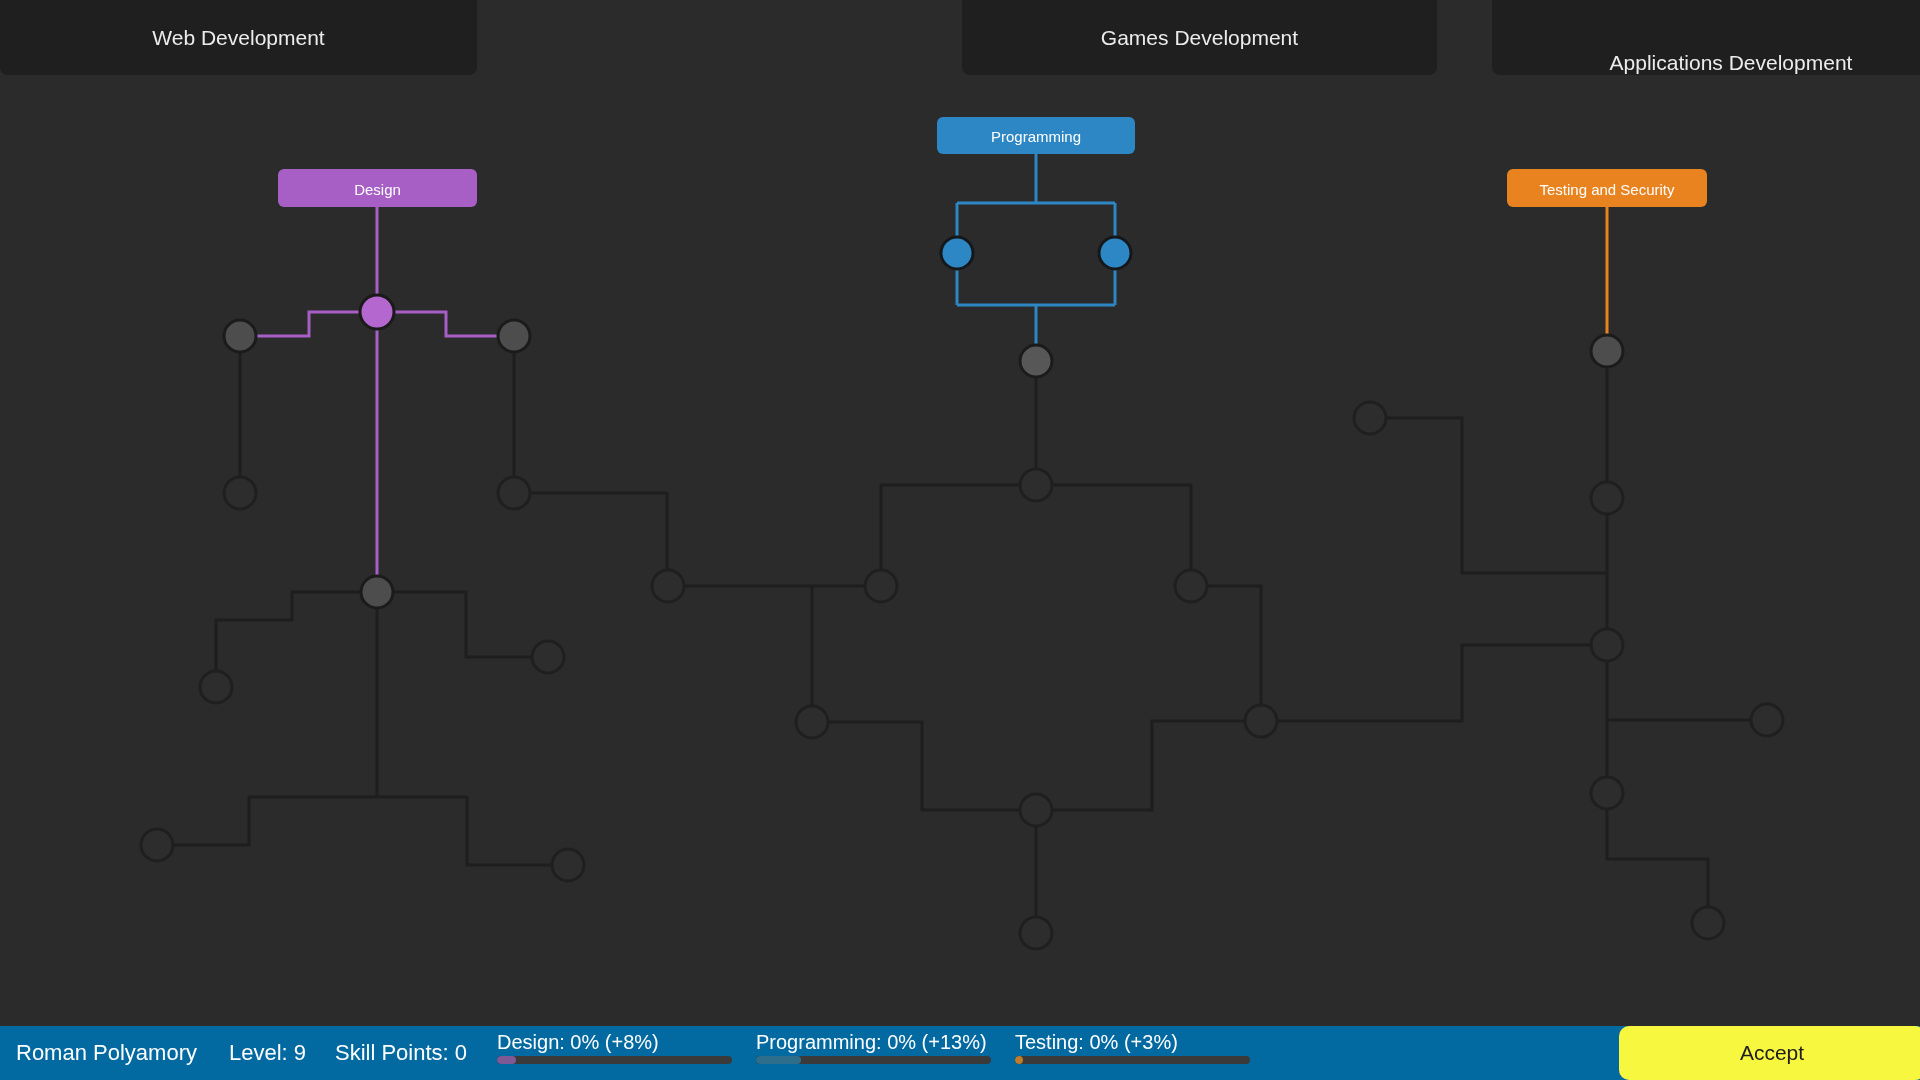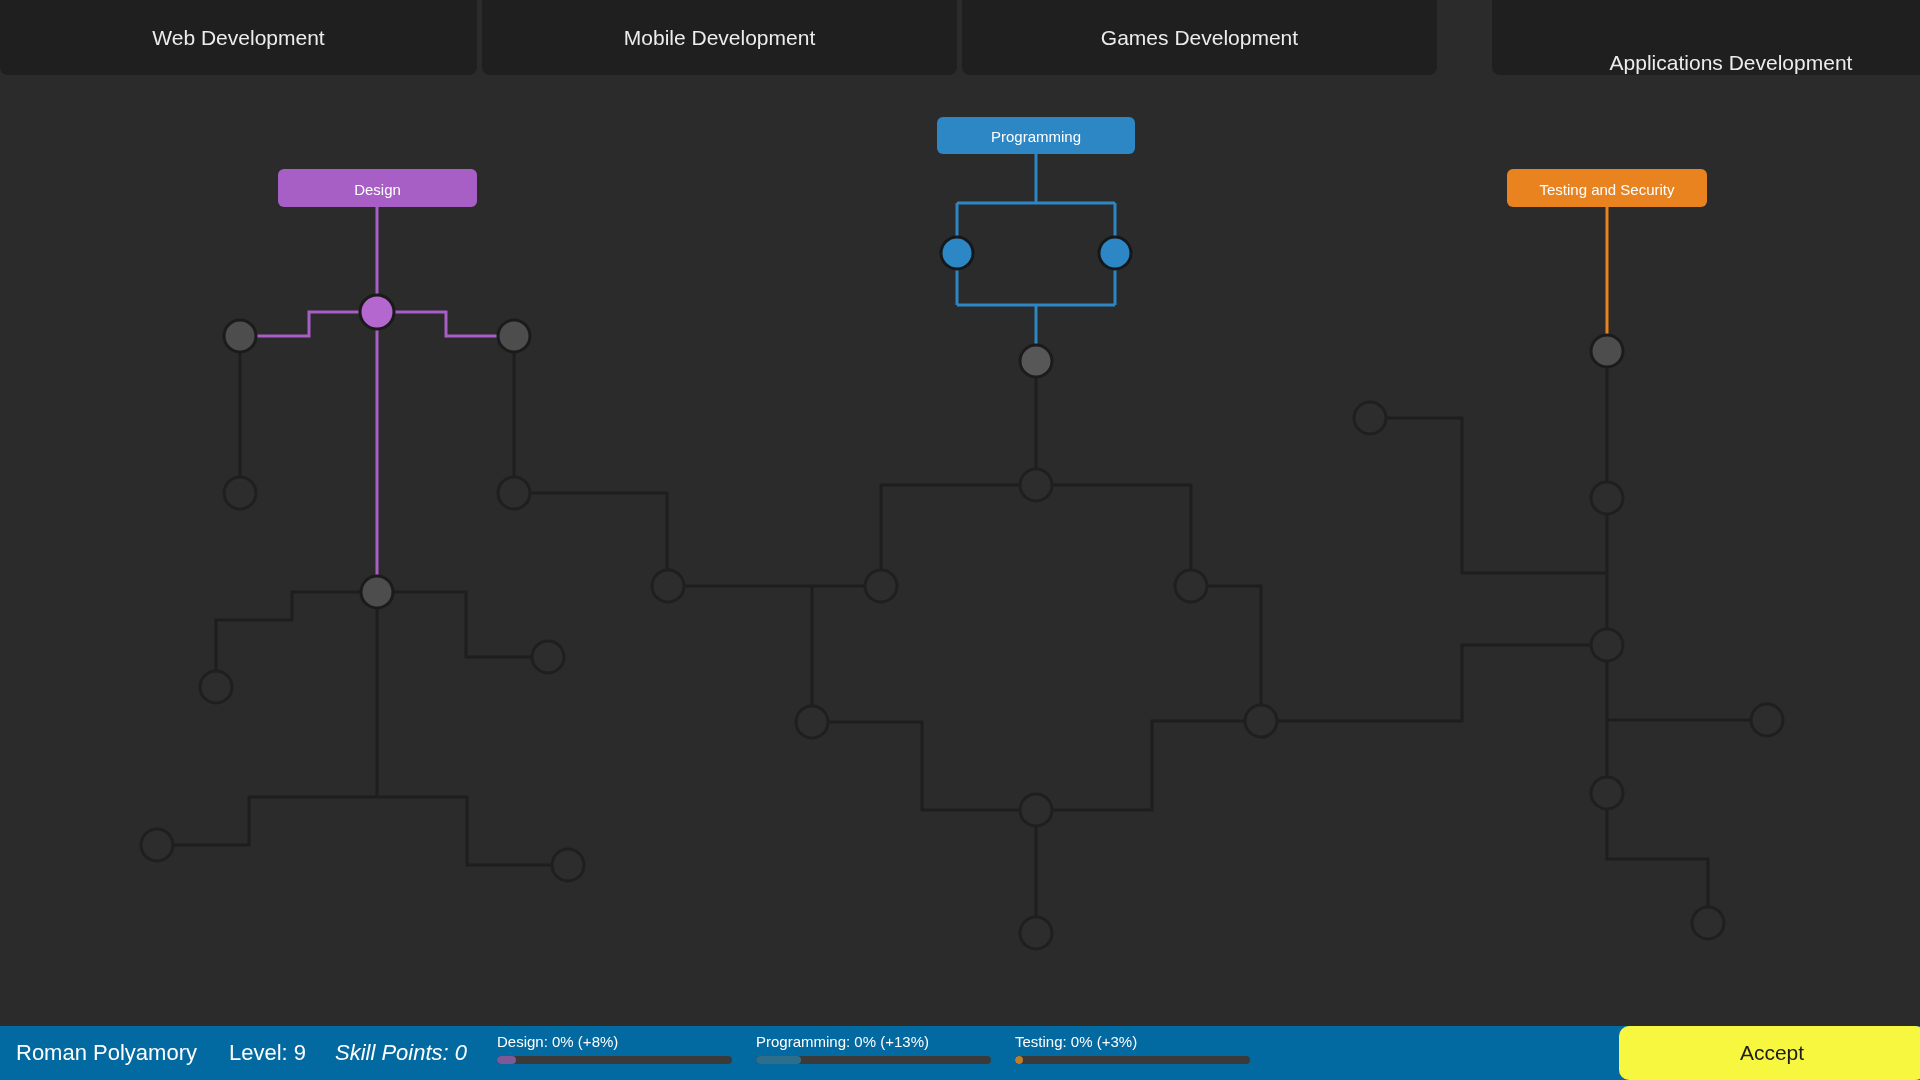--- a/index.html
+++ b/index.html
@@ -13,23 +13,23 @@
     cursor:pointer;}
   .tab1{left:0;width:477px;} .tab2{left:482px;width:475px;}
   .tab3{left:962px;width:475px;} .tab4{left:1492px;width:478px;align-items:flex-end;}
 
   
   svg.tree{position:absolute;top:0;left:0;z-index:1;}
 
   
   .bottombar{position:absolute;bottom:0;left:0;width:1920px;height:54px;background:#0369a1;z-index:3;}
   .bb-text{position:absolute;top:0;height:54px;line-height:54px;color:#ffffff;font-size:22px;white-space:nowrap;}
-  .bb-name{left:16px;} .bb-level{left:229px;} .bb-points{left:335px;font-style:italic;}
+  .bb-name{left:16px;} .bb-level{left:229px;} .bb-points{left:335px;}
   .skillgroup{position:absolute;top:7px;width:240px;}
-  .skillgroup .lbl{color:#ffffff;font-size:15px;line-height:18px;white-space:nowrap;}
+  .skillgroup .lbl{color:#ffffff;font-size:20px;line-height:18px;white-space:nowrap;}
   .skillgroup .track{margin-top:5px;width:235px;height:8px;border-radius:4px;background:#3a3a3a;position:relative;overflow:hidden;}
   .skillgroup .fill{position:absolute;left:0;top:0;height:8px;border-radius:4px;}
   .sg-design{left:497px;} .sg-programming{left:756px;} .sg-testing{left:1015px;}
   .accept{position:absolute;left:1619px;top:0;width:306px;height:54px;border:none;
     border-radius:10px;background:#f7f73f;color:#1d1d1d;font-size:21px;
     font-family:"Liberation Sans",sans-serif;cursor:pointer;}
 </style>
 </head>
 <body>
 
@@ -105,23 +105,20 @@
       <rect x="937" y="117" width="198" height="37" rx="6" fill="#2d87c4"></rect>
       <text x="1036" y="136.5" fill="#ffffff" font-size="15" text-anchor="middle" dominant-baseline="central">Programming</text>
       <rect x="1507" y="169" width="200" height="38" rx="6" fill="#e8831f"></rect>
       <text x="1607" y="189" fill="#ffffff" font-size="15" text-anchor="middle" dominant-baseline="central">Testing and Security</text>
     </svg>
 
   <div class="tabbar">
     <div class="tab tab1">
       <span>Web Development</span>
     </div>
-    <div class="tab tab2">
-      <span>Mobile Development</span>
-    </div>
     <div class="tab tab3">
       <span>Games Development</span>
     </div>
     <div class="tab tab4">
       <span>Applications Development</span>
     </div>
   </div>
 
   <div class="bottombar">
     <span class="bb-text bb-name">Roman Polyamory</span>

